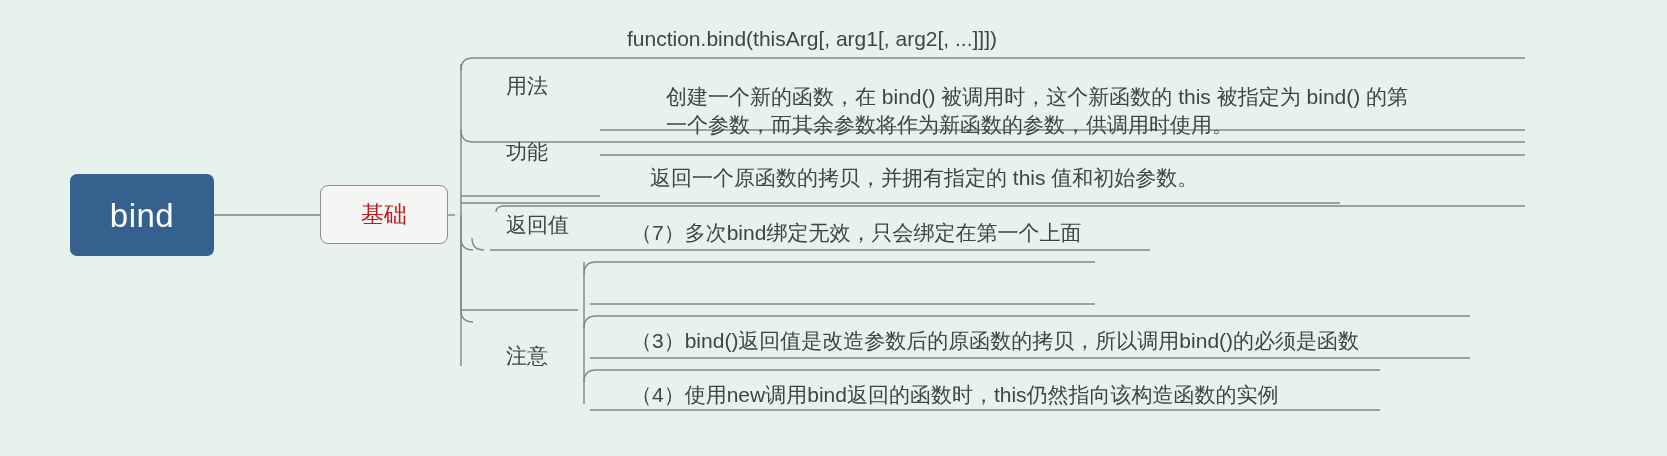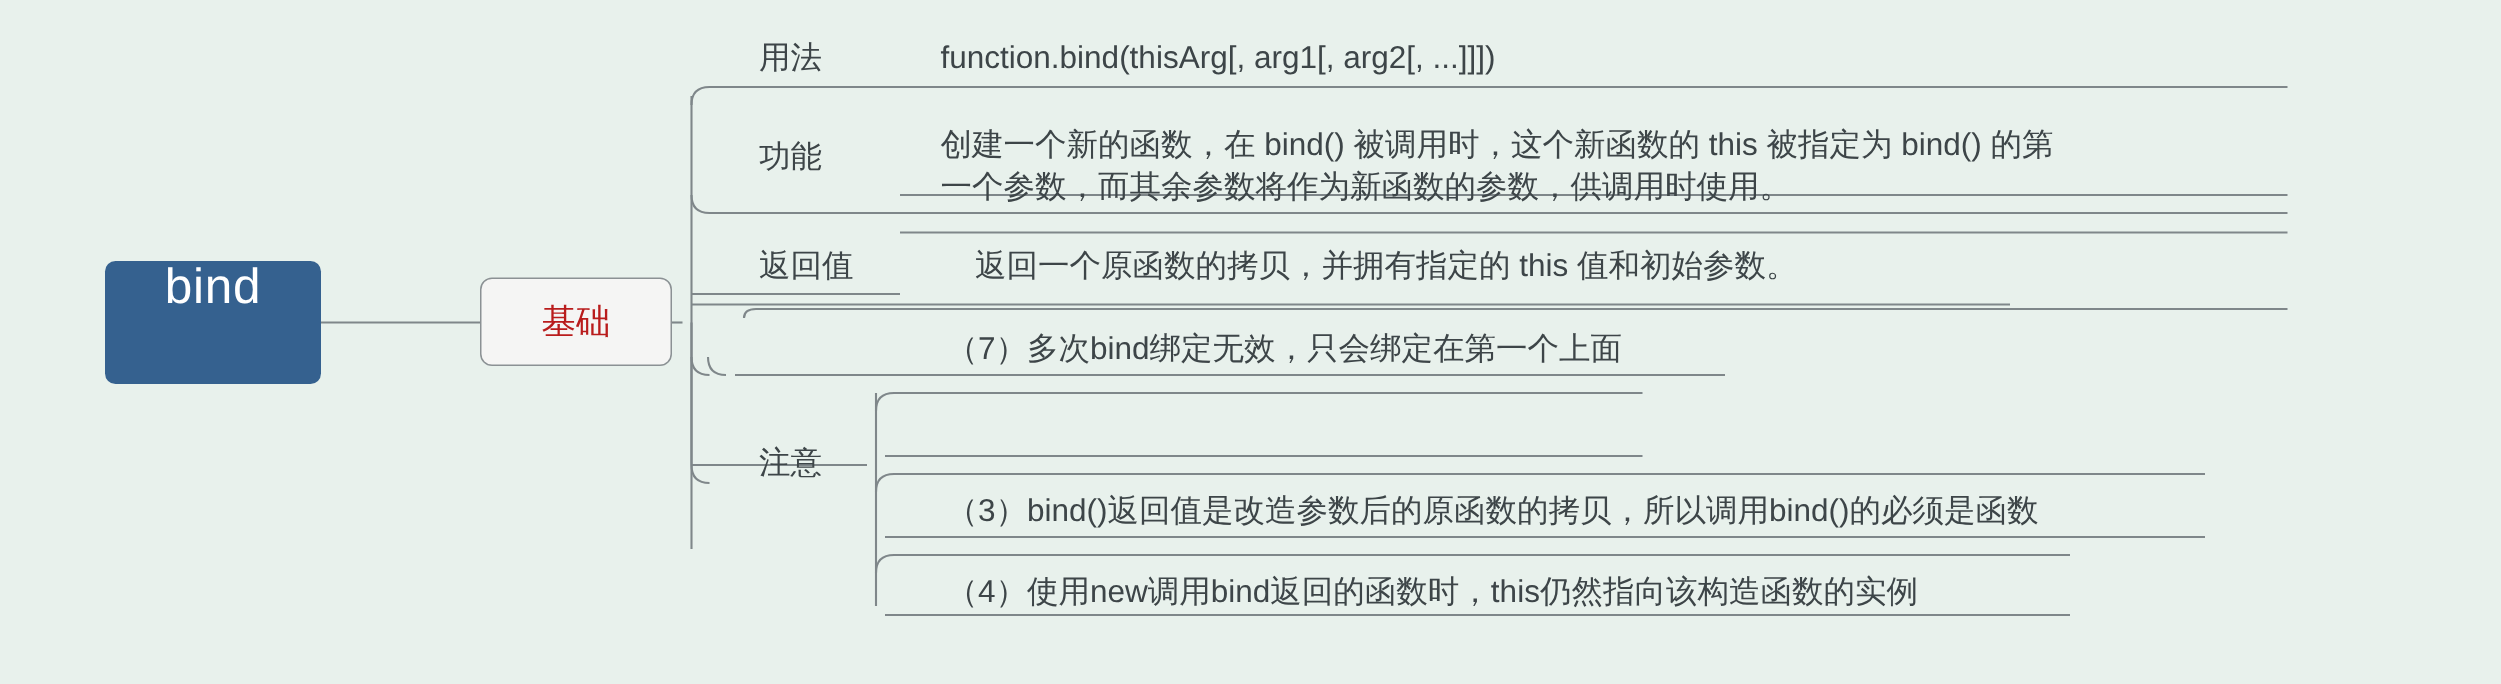--- a/index.html
+++ b/index.html
@@ -33,20 +33,21 @@
   
   .root-node {
     position: absolute;
     left: 70px;
     top: 174px;
     width: 144px;
     height: 82px;
     background: #35618f;
     border-radius: 7px;
     display: flex;
+    align-items: center;
     justify-content: center;
     box-sizing: border-box;
   }
   .root-node .label {
     color: #ffffff;
     font-size: 33px;
     letter-spacing: 0.5px;
     line-height: 1;
   }
 
@@ -71,35 +72,36 @@
     line-height: 1;
   }
 
   
   .topic {
     position: absolute;
     font-size: 21px;
     color: #3d4548;
     line-height: 1.15;
     white-space: nowrap;
+    margin-top: 47px;
   }
   .topic-usage   { left: 506px; top: 27px; }
   .topic-func    { left: 506px; top: 93px; }
   .topic-return  { left: 506px; top: 166px; }
   .topic-notice  { left: 506px; top: 297px; }
 
   
   .leaf {
     position: absolute;
     font-size: 21px;
     color: #3d4548;
     line-height: 1.33;
     white-space: nowrap;
   }
-  .leaf.wrap { white-space: normal; }
+  .leaf.wrap { white-space: normal; margin-left: 39px; }
 
   .leaf-usage  { left: 627px; top: 25px; }
   .leaf-func   { left: 627px; top: 83px; width: 880px; }
   .leaf-func .line { display: block; }
   .leaf-return { left: 650px; top: 164px; text-align: right; }
   .leaf-n1     { left: 631px; top: 219px; }
   .leaf-n2     { left: 631px; top: 273px; }
   .leaf-n3     { left: 631px; top: 327px; }
   .leaf-n4     { left: 631px; top: 381px; }
 </style>

